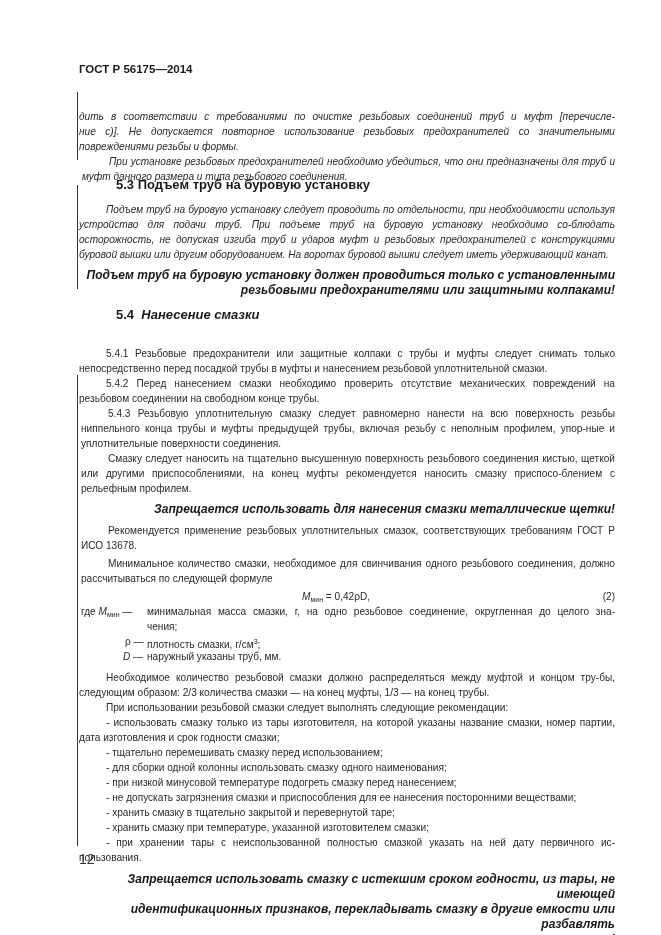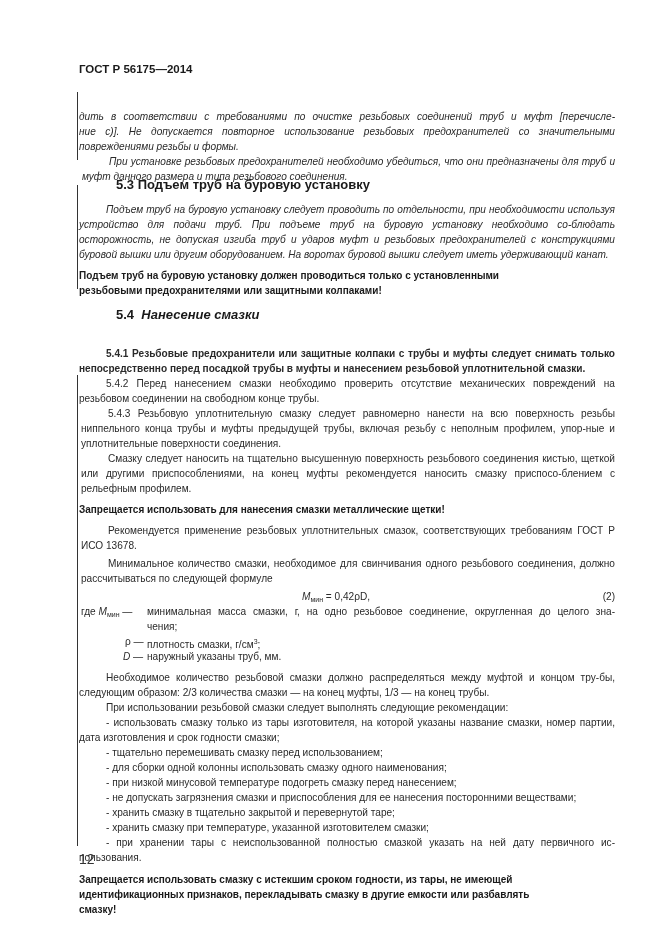--- a/index.html
+++ b/index.html
@@ -6,21 +6,21 @@
   body { width:661px; height:935px; position:relative; overflow:hidden;
          font-family:"Liberation Sans", sans-serif; color:#222; }
   .page { position:absolute; left:0; top:0; width:661px; height:935px; }
   .hdr { position:absolute; left:79px; top:63px; font-size:11.5px; font-weight:bold; color:#1a1a1a; }
   .bar { position:absolute; left:77px; width:1.3px; background:#333; }
   .txt { position:absolute; left:79px; width:536px; font-size:10.1px; line-height:15px; color:#2a2a2a; }
   .p { margin:0; text-align:justify; text-align-last:left; }
   .ind { text-indent:27px; }
   .it { font-style:italic; }
   .h { font-weight:bold; margin:10px; padding-left:27px; font-size:13px; color:#1a1a1a; }
-  .warn { font-weight:bold; text-align:left; margin:0; font-size:10px; color:#1a1a1a; }
+  .warn { font-weight:bold; font-style:italic; text-align:right; margin:0; font-size:12px; color:#1a1a1a; }
   .formula { position:relative; height:15px; }
   .formula .f { position:absolute; left:223px; }
   .formula .n { position:absolute; right:0; }
   sub { font-size:7px; vertical-align:-2px; }
   sup { font-size:7px; vertical-align:4px; }
   .def { position:relative; height:15px; }
   .def .sym { position:absolute; right:470px; text-align:right; white-space:nowrap; }
   .def .desc { position:absolute; left:68px; right:0; text-align:justify; }
   .pg { position:absolute; left:79px; top:851px; font-size:14px; color:#333; }
 </style>
@@ -47,21 +47,21 @@
     <p class="p ind it" style="margin-top:4px;">Подъем труб на буровую установку следует проводить по отдельности, при необходимости используя устройство для подачи труб. При подъеме труб на буровую установку необходимо со-блюдать осторожность, не допуская изгиба труб и ударов муфт и резьбовых предохранителей с конструкциями буровой вышки или другим оборудованием. На воротах буровой вышки следует иметь удерживающий канат.</p>
     <p class="warn" style="margin-top:6px;">Подъем труб на буровую установку должен проводиться только с установленными</p>
     <p class="warn">резьбовыми предохранителями или защитными колпаками!</p>
   </div>
 
   <div class="txt" style="top:297px;">
     <p class="h">
       <span>5.4</span>&nbsp;
       <span style="font-style:italic;">Нанесение смазки</span>
     </p>
-    <p class="p ind" style="margin-top:24px;font-weight:bold;">5.4.1 Резьбовые предохранители или защитные колпаки с трубы и муфты следует снимать только непосредственно перед посадкой трубы в муфты и нанесением резьбовой уплотнительной смазки.</p>
+    <p class="p ind" style="margin-top:24px;">5.4.1 Резьбовые предохранители или защитные колпаки с трубы и муфты следует снимать только непосредственно перед посадкой трубы в муфты и нанесением резьбовой уплотнительной смазки.</p>
     <p class="p ind">5.4.2 Перед нанесением смазки необходимо проверить отсутствие механических повреждений на резьбовом соединении на свободном конце трубы.</p>
     <p class="p ind" style="padding-left:2px;">5.4.3 Резьбовую уплотнительную смазку следует равномерно нанести на всю поверхность резьбы ниппельного конца трубы и муфты предыдущей трубы, включая резьбу с неполным профилем, упор-ные и уплотнительные поверхности соединения.</p>
     <p class="p ind" style="padding-left:2px;">Смазку следует наносить на тщательно высушенную поверхность резьбового соединения кистью, щеткой или другими приспособлениями, на конец муфты рекомендуется наносить смазку приспосо-блением с рельефным профилем.</p>
     <p class="warn" style="margin:6px 0;">Запрещается использовать для нанесения смазки металлические щетки!</p>
     <p class="p ind" style="padding-left:2px;">Рекомендуется применение резьбовых уплотнительных смазок, соответствующих требованиям ГОСТ Р ИСО 13678.</p>
     <p class="p ind" style="padding-left:2px;margin-top:3px;">Минимальное количество смазки, необходимое для свинчивания одного резьбового соединения, должно рассчитываться по следующей формуле</p>
 
     <div class="formula" style="margin-top:3px;">
       <span class="f"><i>M</i><sub>мин</sub><span> = 0,42ρD,</span></span>
       <span class="n">(2)</span>

